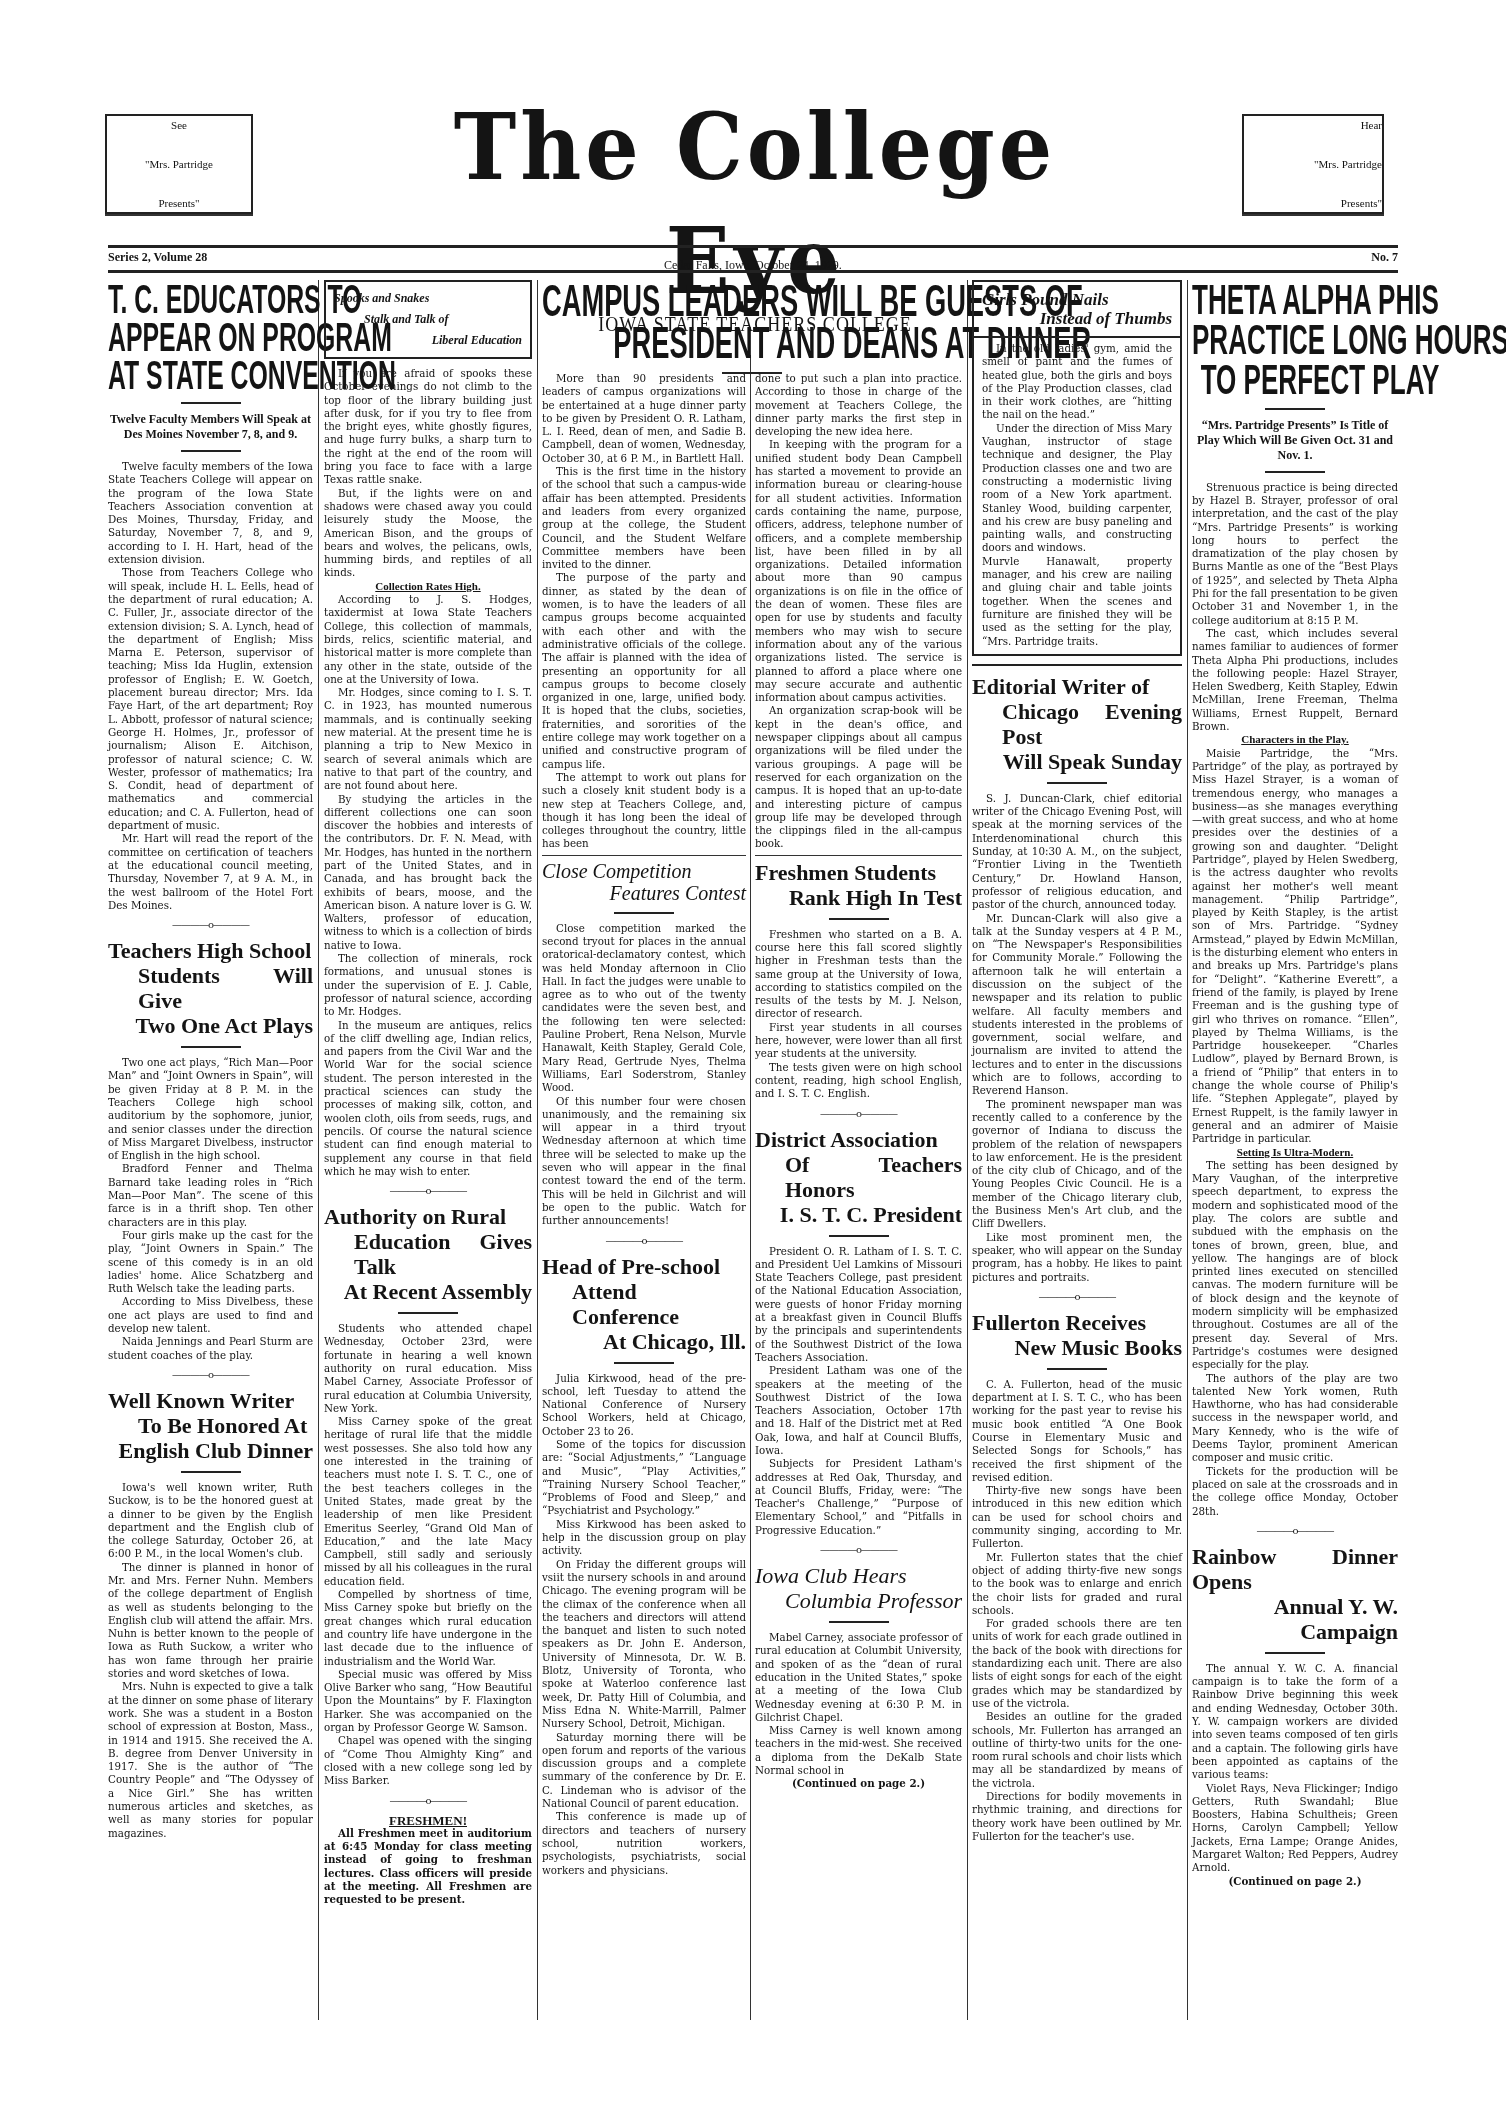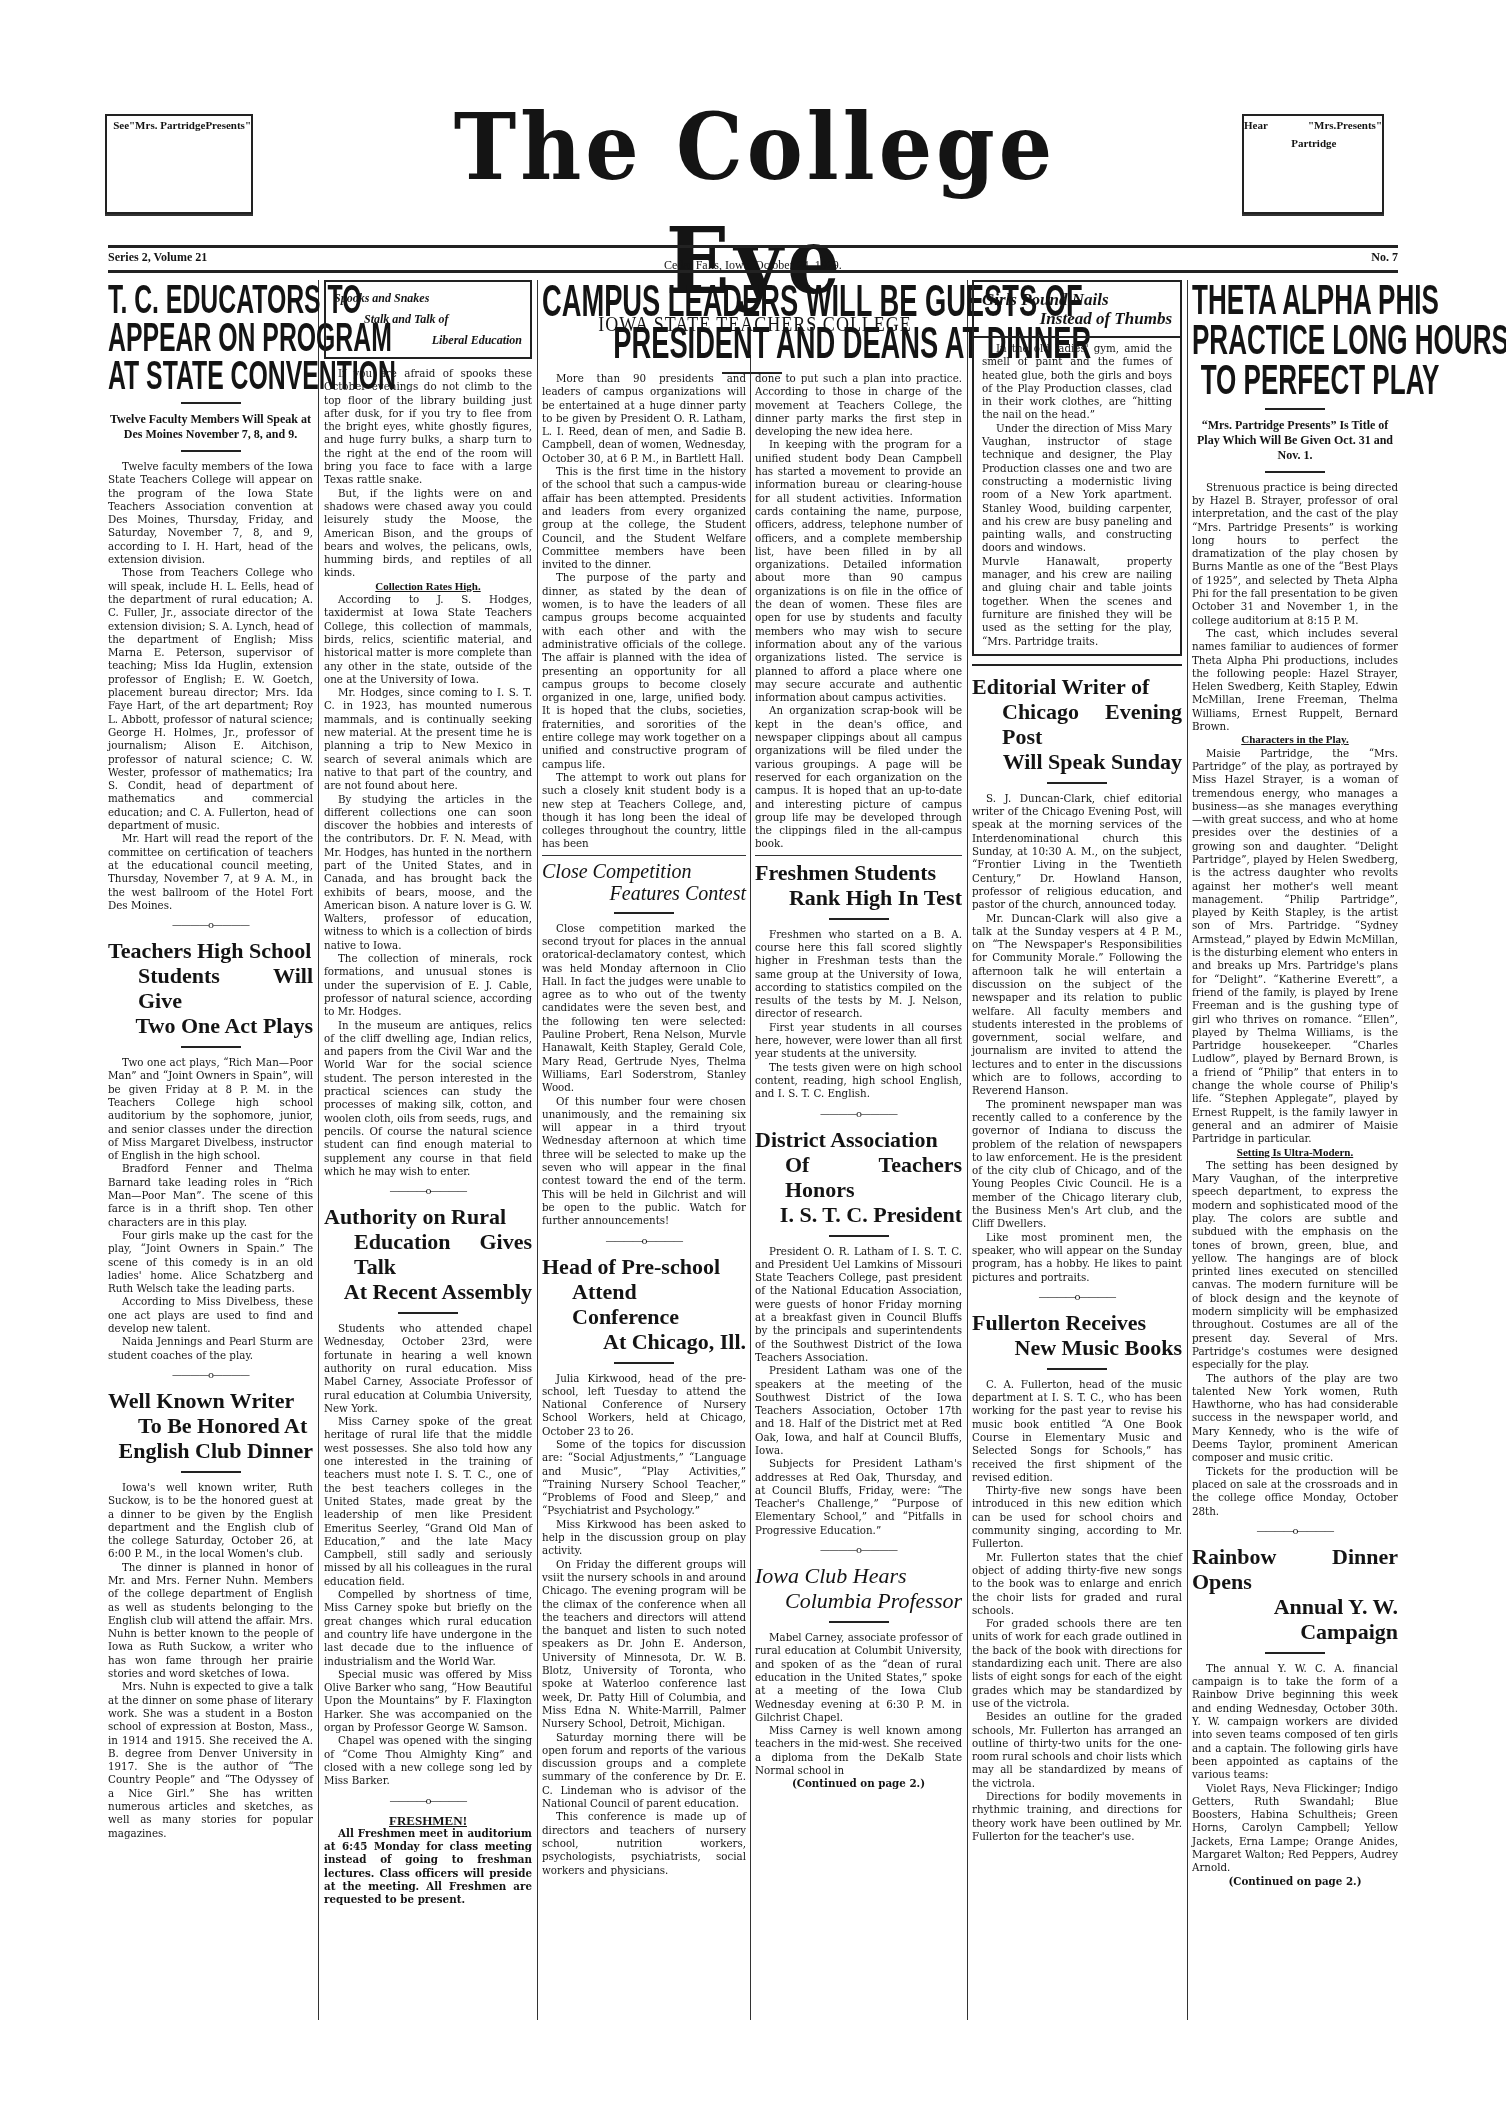--- a/index.html
+++ b/index.html
@@ -1,17 +1,17 @@
 <!DOCTYPE html>
 <html><head>
 <meta charset="utf-8">
 <style>
   html, body { margin: 0; padding: 0; background: #ffffff; }
   body { width: 1506px; height: 2125px; position: relative; overflow: hidden; color: #141414; font-family: "DejaVu Serif", serif; }
-  .ear { position: absolute; top: 114px; width: 202px; height: 96px; border: 2px solid #222; box-shadow: 0 2px 0 #333; text-align: center; font-family: "Liberation Serif", serif; font-weight: bold; font-size: 11px; line-height: 18px; display: flex; justify-content: flex-end; }
+  .ear { position: absolute; top: 114px; width: 202px; height: 96px; border: 2px solid #222; box-shadow: 0 2px 0 #333; text-align: center; font-family: "Liberation Serif", serif; font-weight: normal; font-size: 11px; line-height: 18px; display: flex; flex-direction: column; justify-content: space-between; }
   .ear.left { left: 105px; width: 144px; }
   .ear.right { left: 1242px; width: 138px; }
   .masthead { position: absolute; left: 360px; top: 100px; width: 790px; text-align: center; }
   .masthead-title { font-family: "DejaVu Serif", serif; font-weight: bold; font-size: 84px; letter-spacing: 4px; line-height: 104px; transform: scaleY(1.1); }
   .masthead-sub { font-family: "Liberation Serif", serif; font-size: 18px; letter-spacing: 1px; margin-top: 6px; transform: scaleY(1.2); }
   .rule { position: absolute; left: 108px; width: 1290px; height: 3px; background: #222; }
   .folio { position: absolute; top: 250px; left: 108px; width: 1290px; font-family: "Liberation Serif", serif; font-size: 12px; font-weight: bold; }
   .folio span { position: absolute; }
   .col { position: absolute; top: 280px; font-family: "DejaVu Serif", serif; font-size: 10.3px; line-height: 13.3px; text-align: justify; }
   .col p { margin: 0; text-indent: 14px; }
@@ -44,21 +44,21 @@
   <div>Presents"</div>
 </div>
 
 <div class="masthead">
   <div class="masthead-title">The College Eye</div>
   <div class="masthead-sub">IOWA STATE TEACHERS COLLEGE</div>
 </div>
 
 <div class="rule" style="top:245px;"></div>
 <div class="folio">
-  <span style="left:0;top:0;">Series 2, Volume 21</span>
+  <span style="left:0;top:0;">Series 2, Volume 28</span>
   <span style="left:540px;top:8px;font-weight:normal;margin-left:16px;">Cedar Falls, Iowa, October 24, 1929.</span>
   <span style="right:0;top:0;">No. 7</span>
 </div>
 <div class="rule" style="top:270px;"></div>
 
 <div class="vline" style="left:318px;height:1740px;"></div>
 <div class="vline" style="left:537px;height:1740px;"></div>
 <div class="vline" style="left:750px;top:355px;height:1665px;"></div>
 <div class="vline" style="left:967px;height:1740px;"></div>
 <div class="vline" style="left:1187px;height:1740px;"></div>

